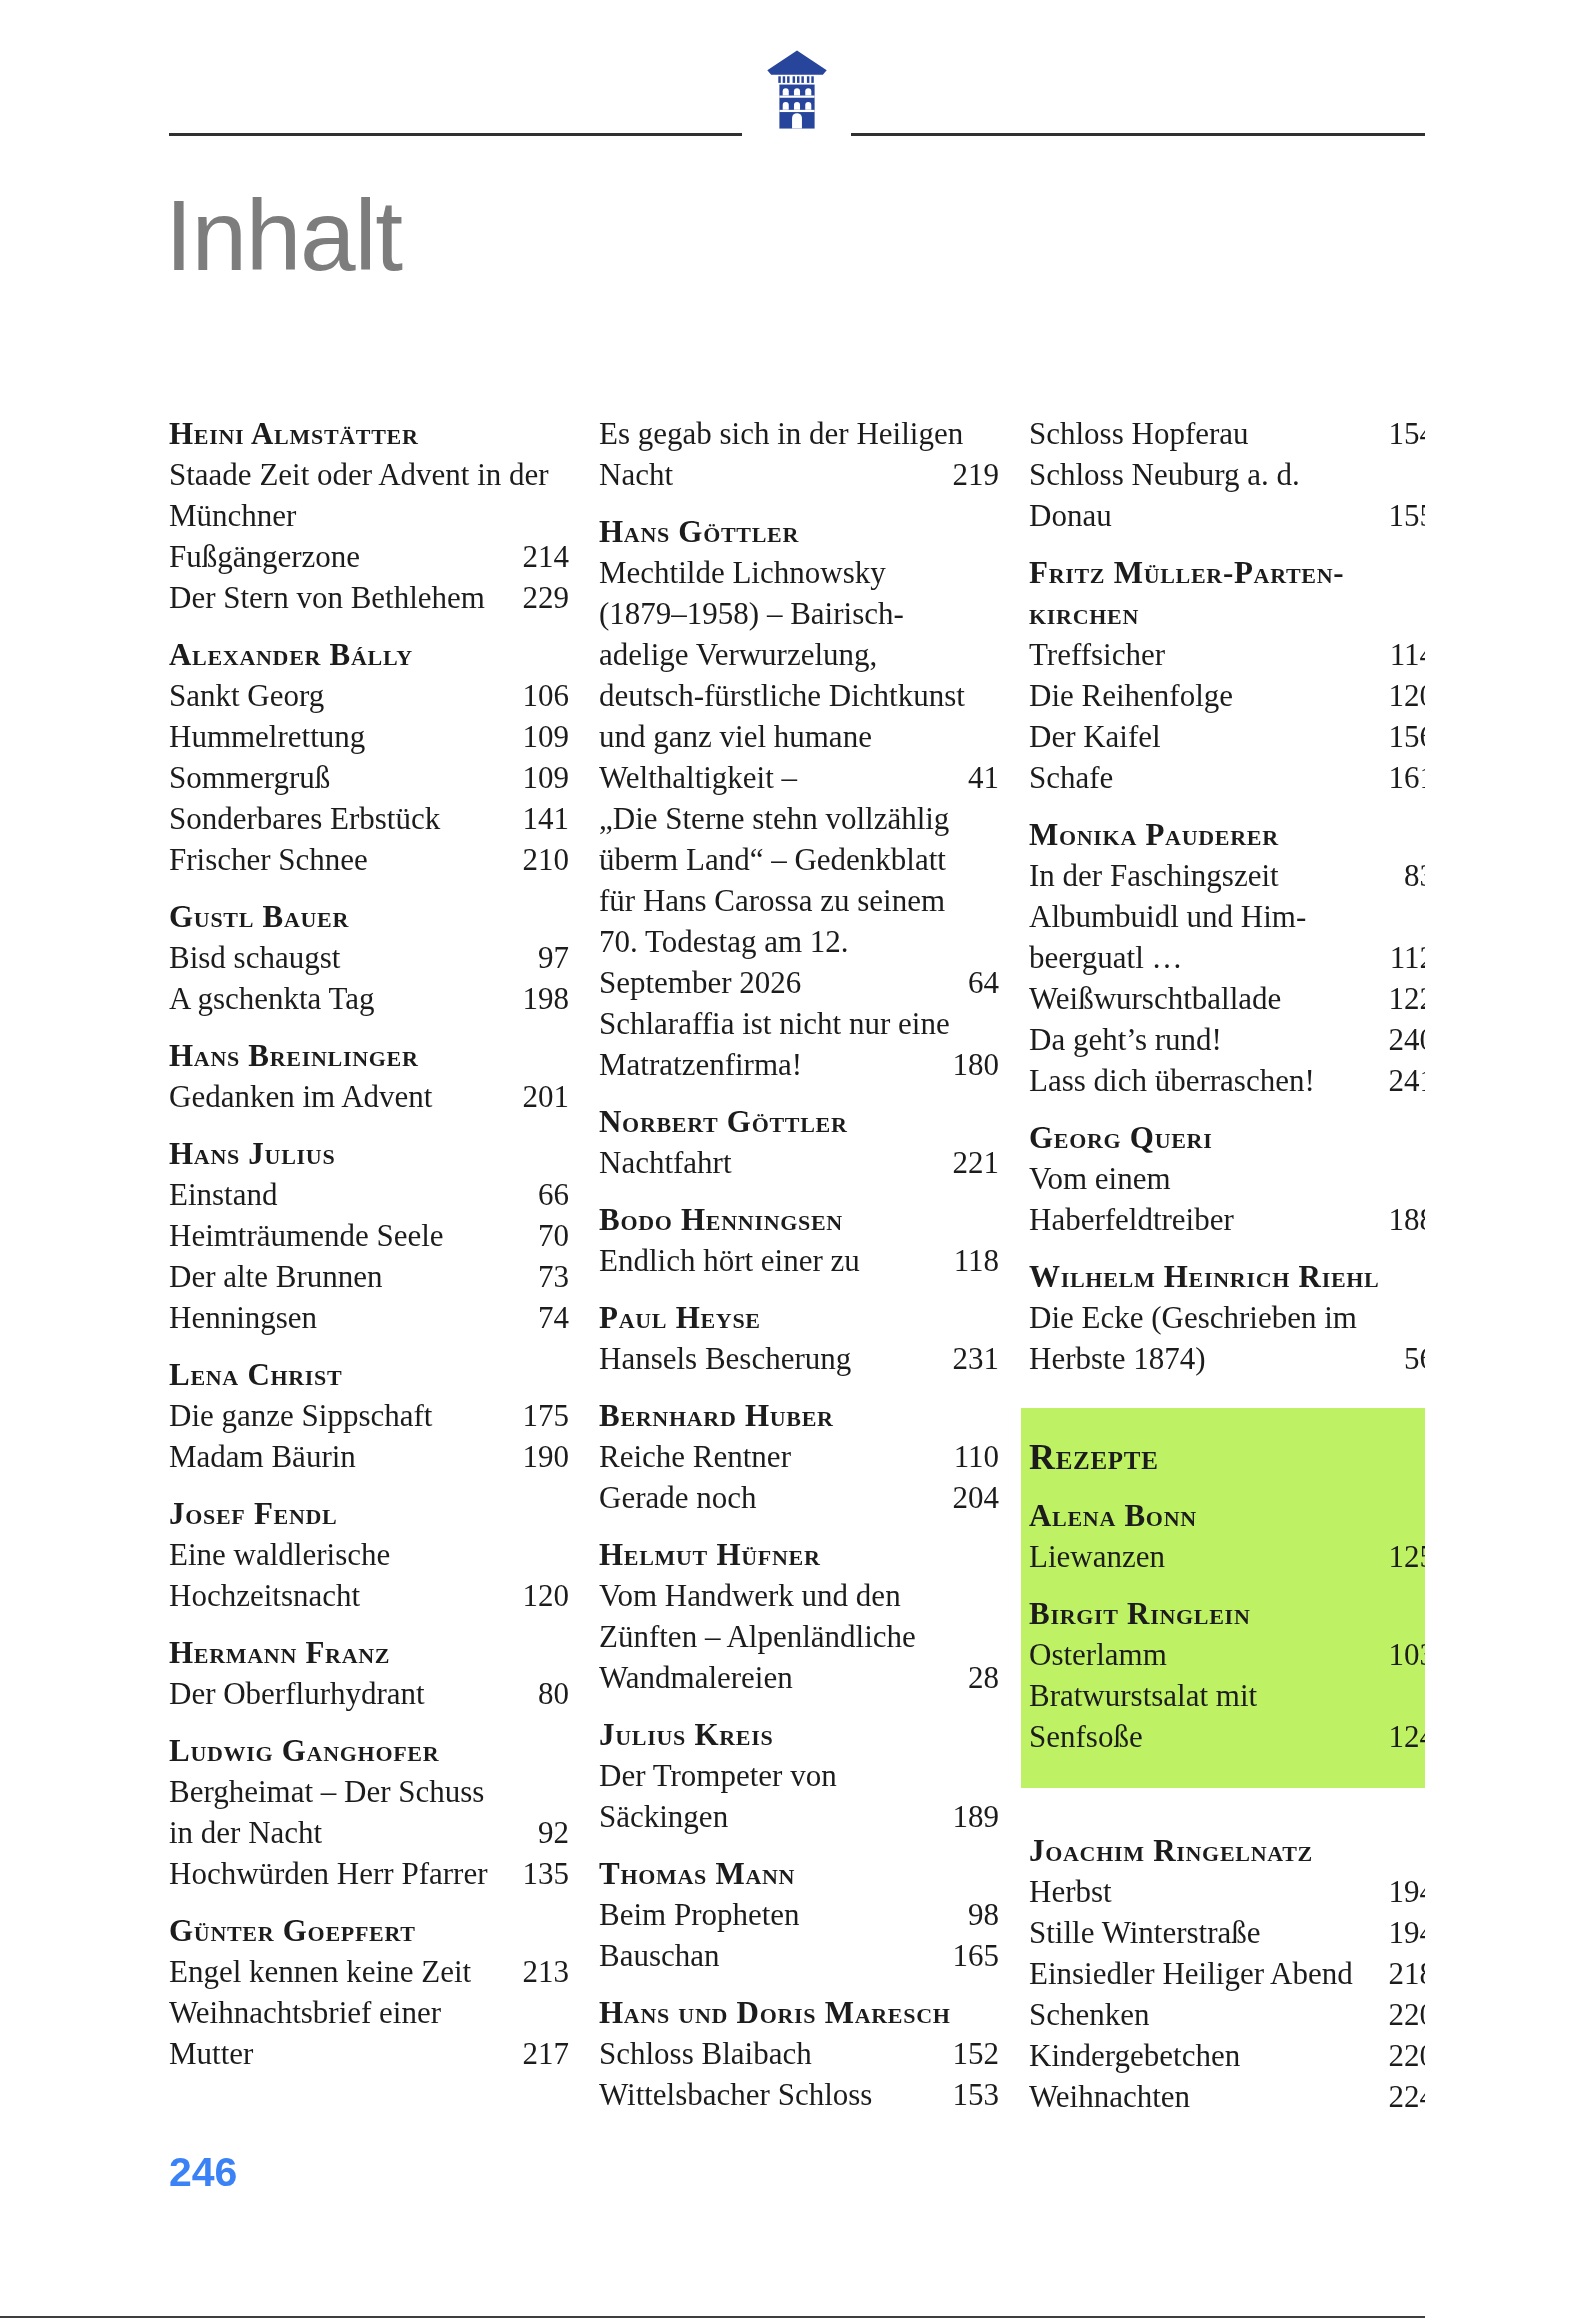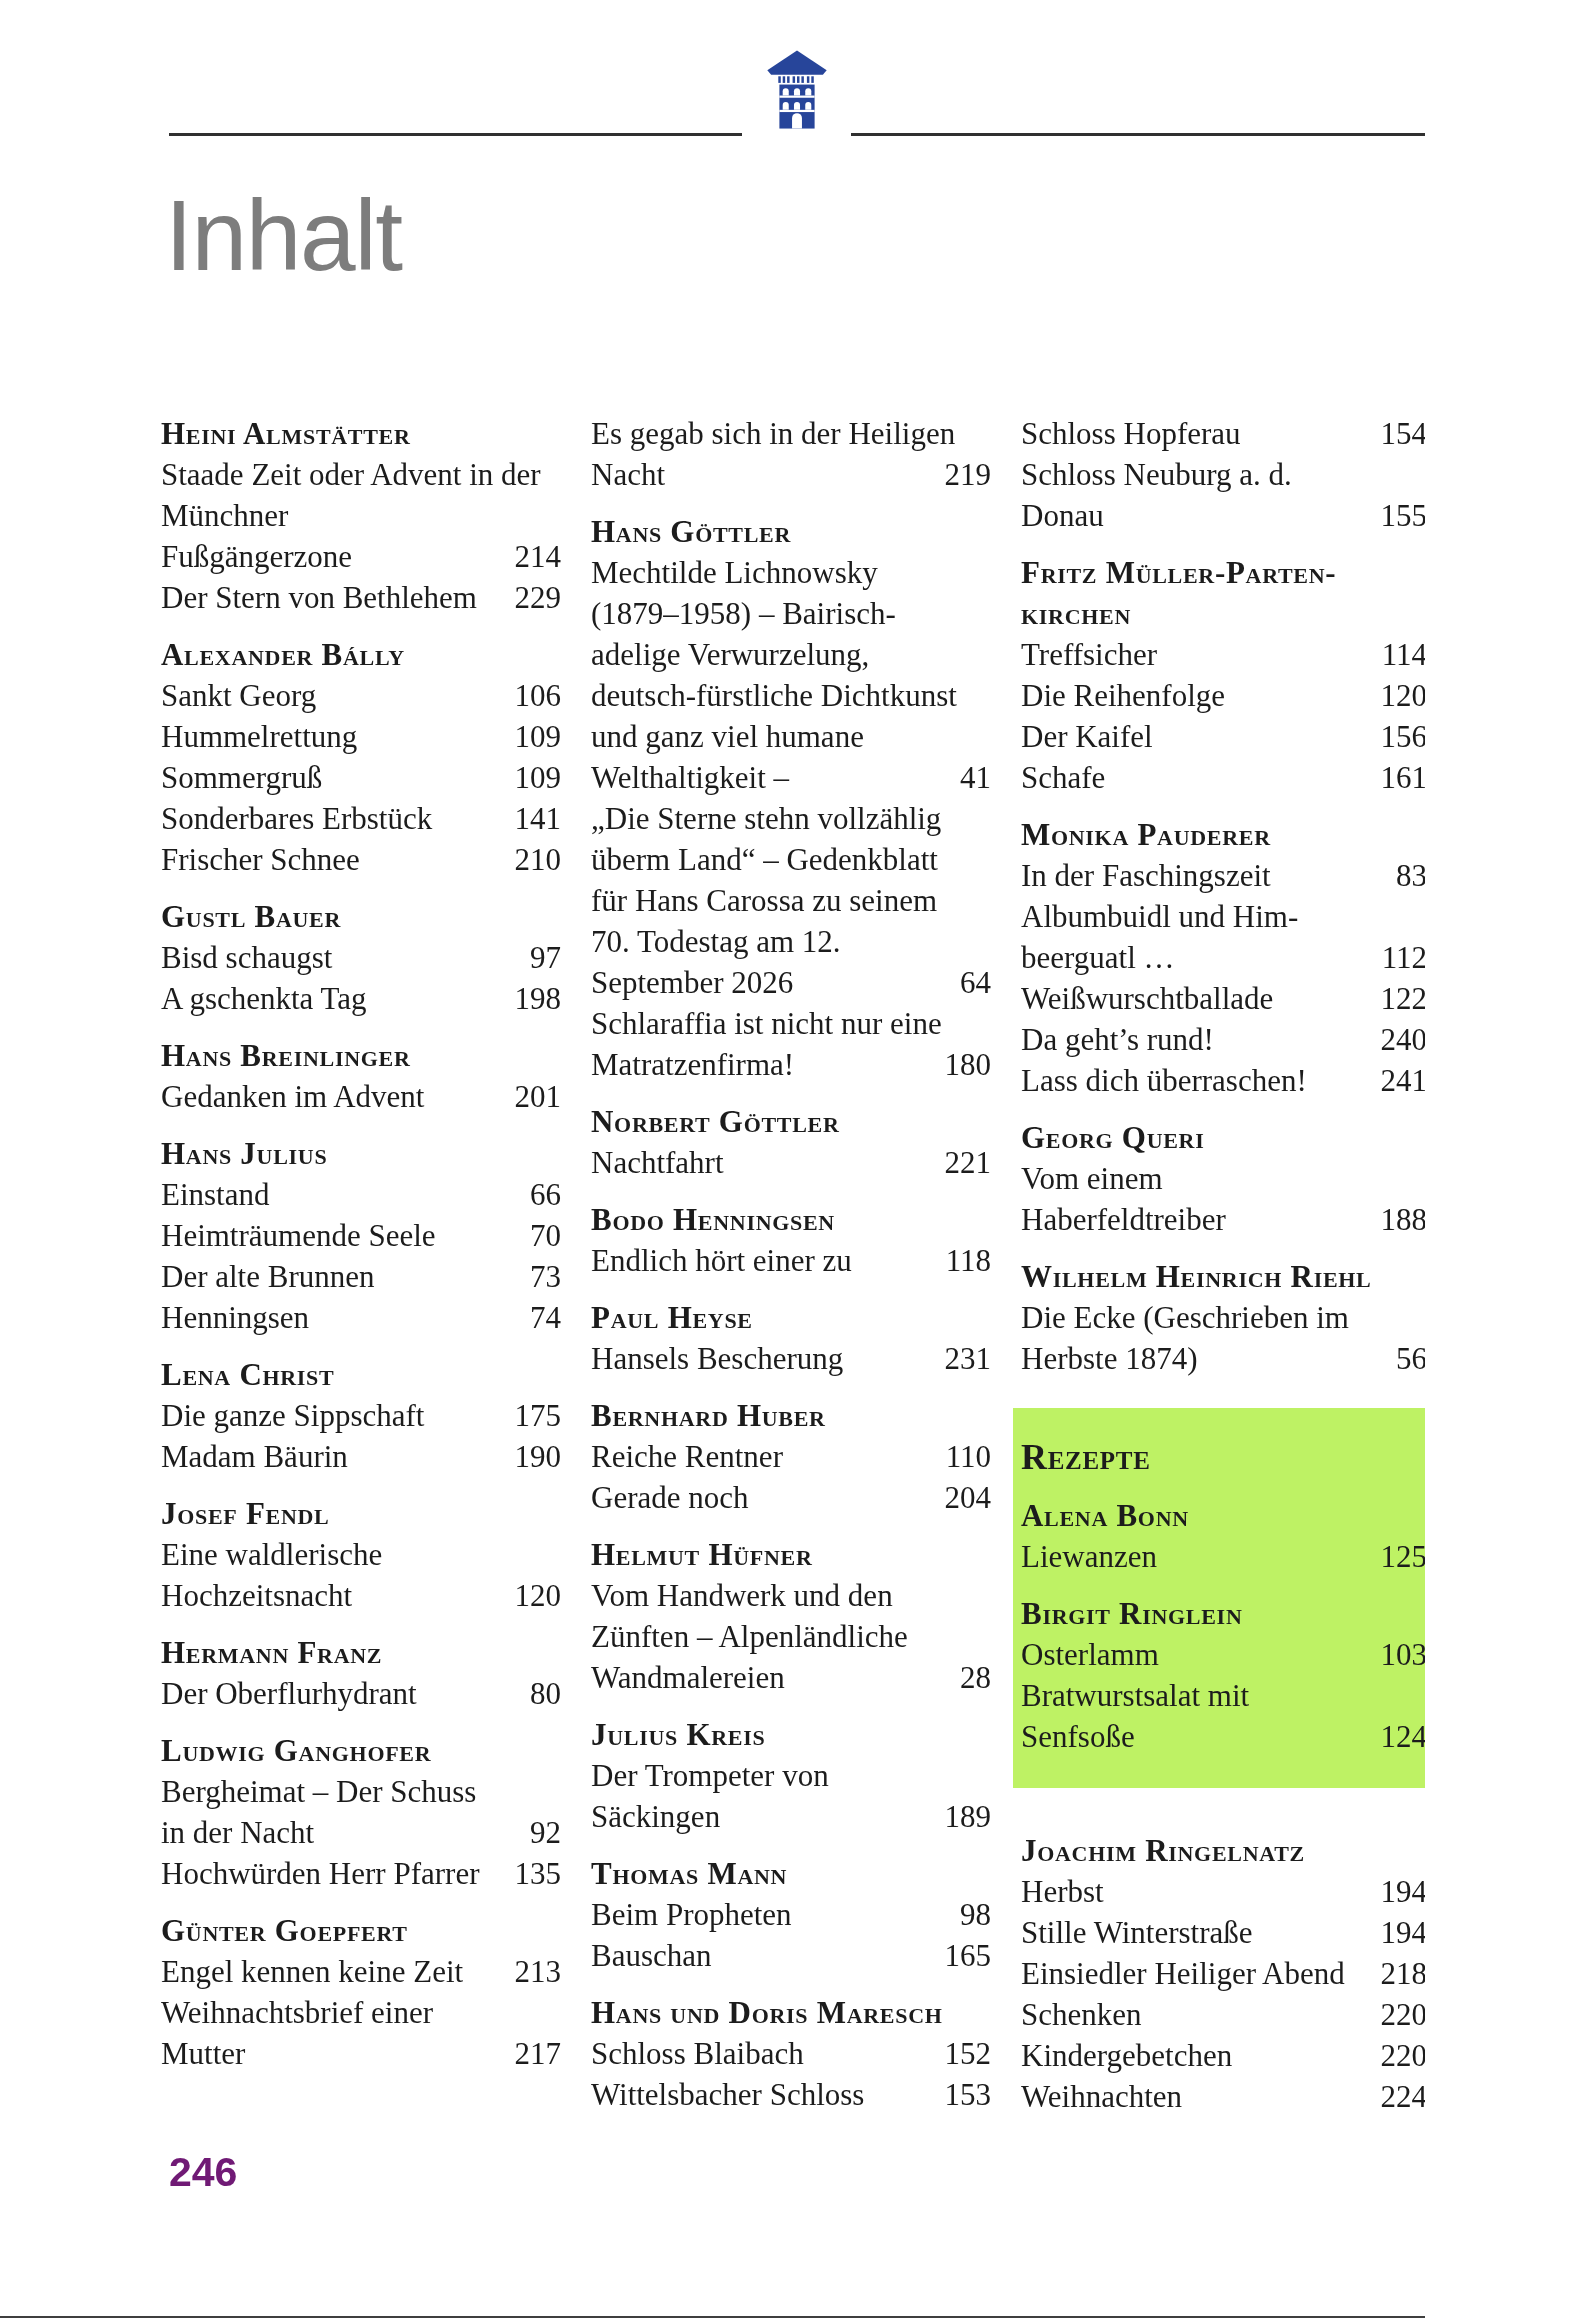--- a/index.html
+++ b/index.html
@@ -10,37 +10,37 @@
   .rule{position:absolute;left:169px;top:133px;width:1258px;height:3.3px;background:#303030;z-index:1;}
   .logo-wrap{
     position:absolute;left:742px;top:37px;width:109px;height:101px;background:#ffffff;
     display:flex;justify-content:center;align-items:flex-end;z-index:2;
   }
   .title{
     position:absolute;left:165px;top:185px;
     font-family:"Liberation Sans",sans-serif;font-weight:400;
     font-size:100px;line-height:100px;color:#7d7d7d;letter-spacing:-1.3px;
   }
-  .cols{position:absolute;left:161px;top:413px;width:1262px;display:flex;font-size:31px;line-height:41px;}
+  .cols{position:absolute;left:169px;top:413px;width:1262px;display:flex;font-size:31px;line-height:41px;}
   .col{flex:0 0 400px;margin-right:30px;min-width:0;}
   .col:last-child{flex:0 0 406px;margin-right:0;}
   .section{margin-top:16px;}
   .col > .section:first-child{margin-top:0;}
   .author{font-variant:small-caps;font-weight:700;letter-spacing:0.7px;}
   .tline{white-space:nowrap;}
   .lastline{display:flex;align-items:center;}
   .ttext{flex:1 1 auto;white-space:nowrap;}
   .num{margin-left:8px;flex:0 0 auto;}
   .recipes-box{background:#bef264;margin:29px -9.3px 0 -8px;padding:26.6px 9.3px 31px 8px;}
   .box-header{font-variant:small-caps;font-weight:700;font-size:36px;line-height:44px;letter-spacing:0.7px;margin-bottom:1.3px;}
   .recipes-box .section{margin-top:16px;}
   .recipes-box + .section{margin-top:42px;}
   .pagenum{
     position:absolute;left:169px;top:2149px;
-    font-family:"Liberation Sans",sans-serif;font-weight:700;font-size:41px;color:#701a75;
+    font-family:"Liberation Sans",sans-serif;font-weight:700;font-size:41px;color:#3b82f6;
   }
   .bottom-rule{position:absolute;left:0;bottom:0;width:100%;height:3.3px;background:#3f3f3f;}
 </style>
 </head>
 <body>
 
 <div class="page">
 
   <div class="rule"></div>
 

